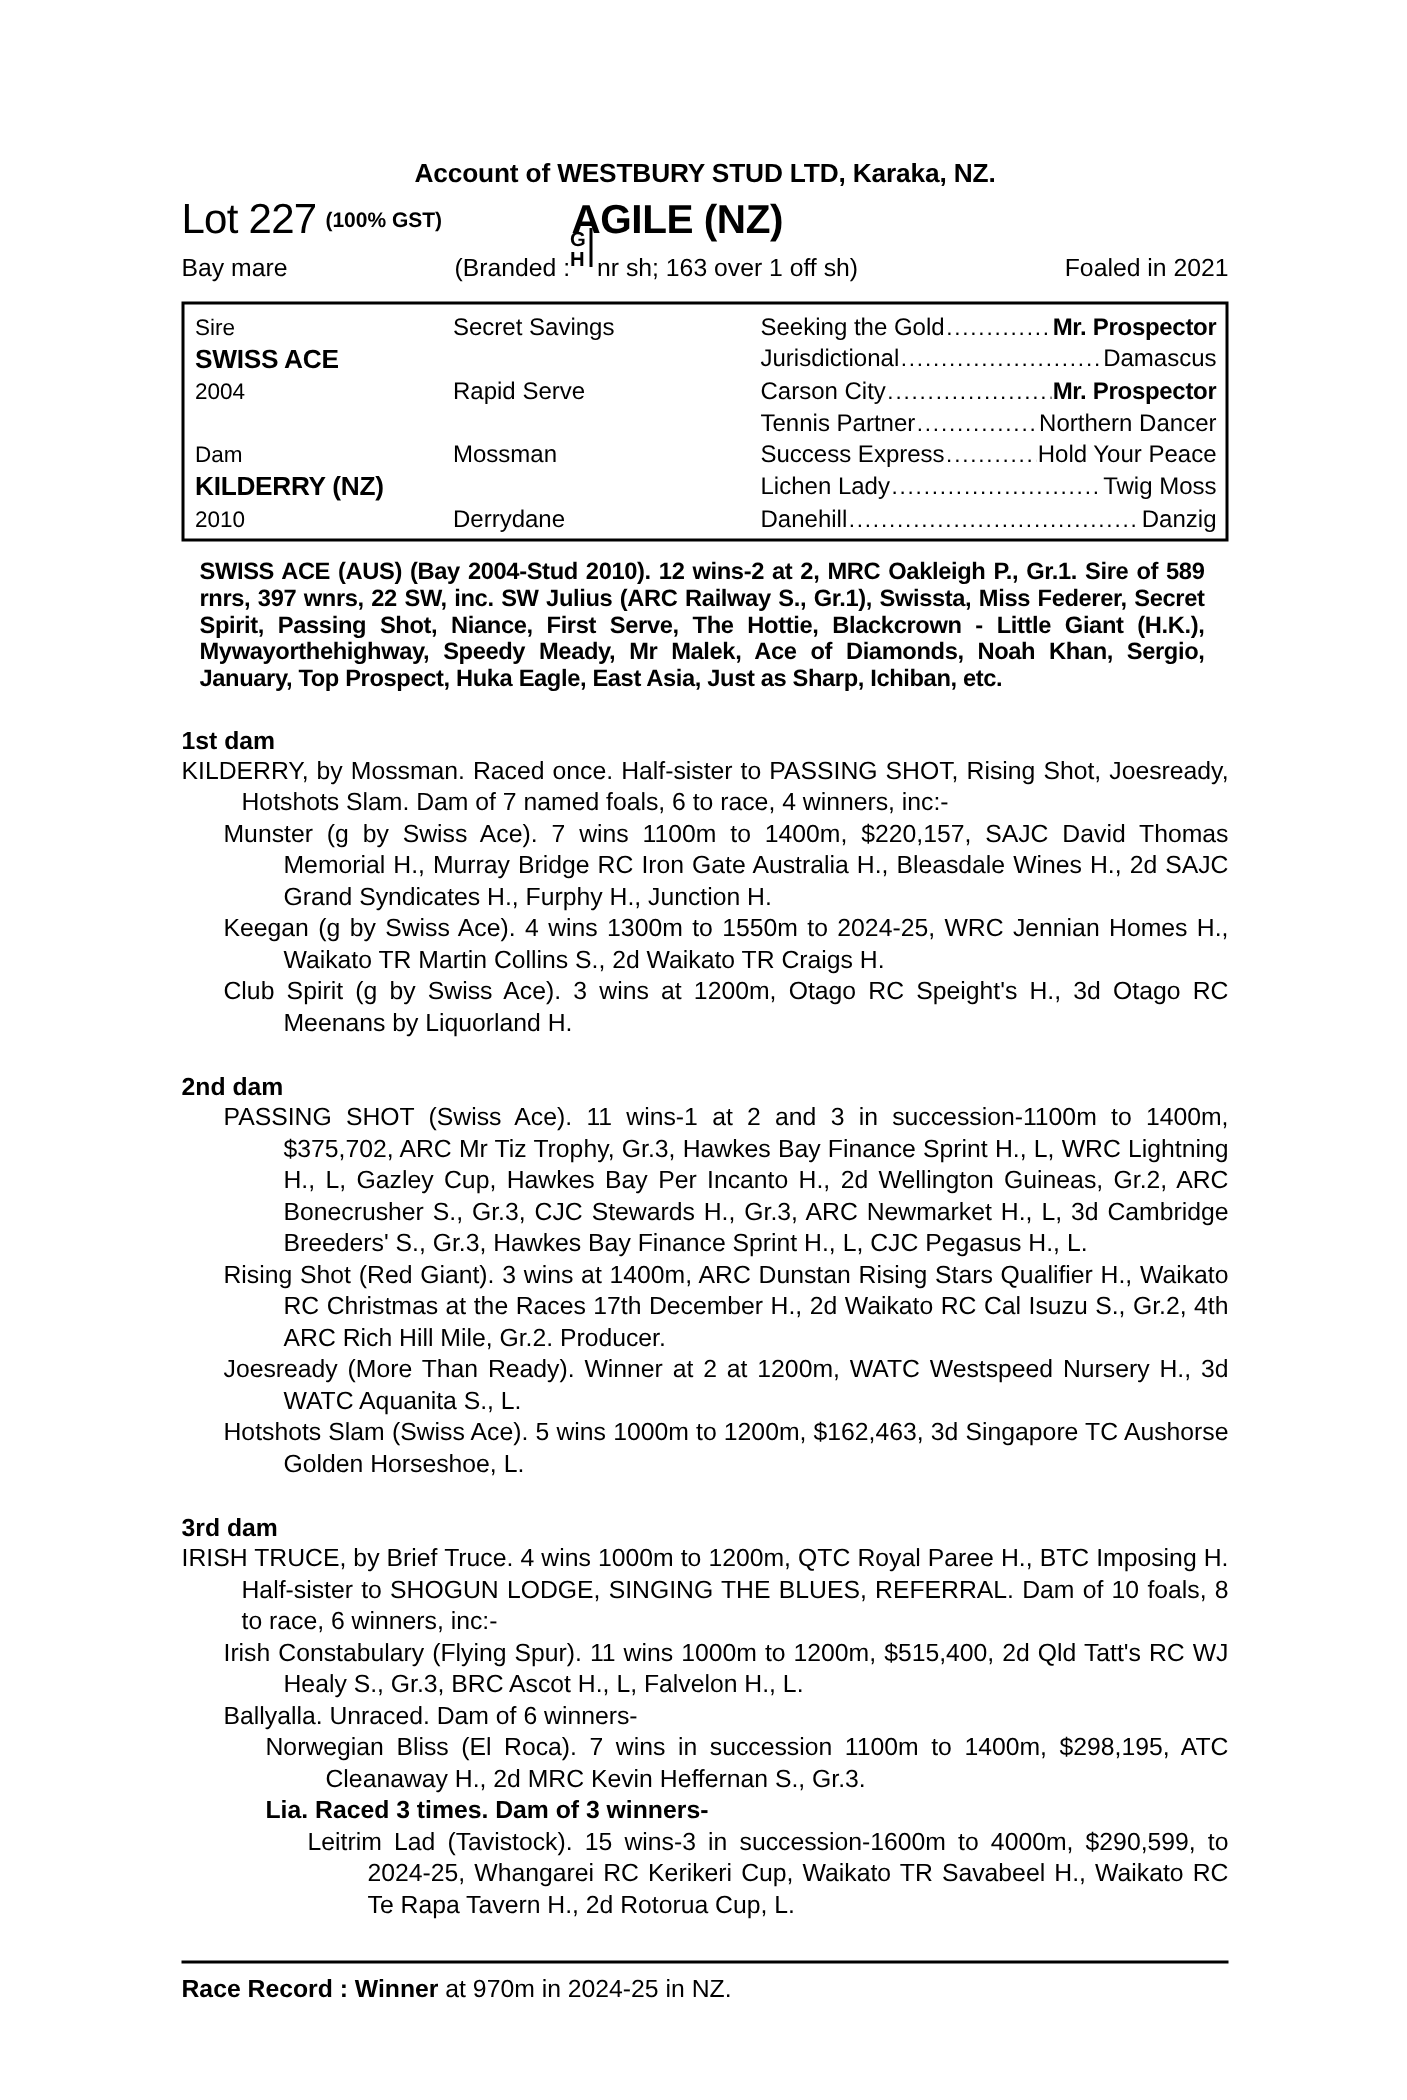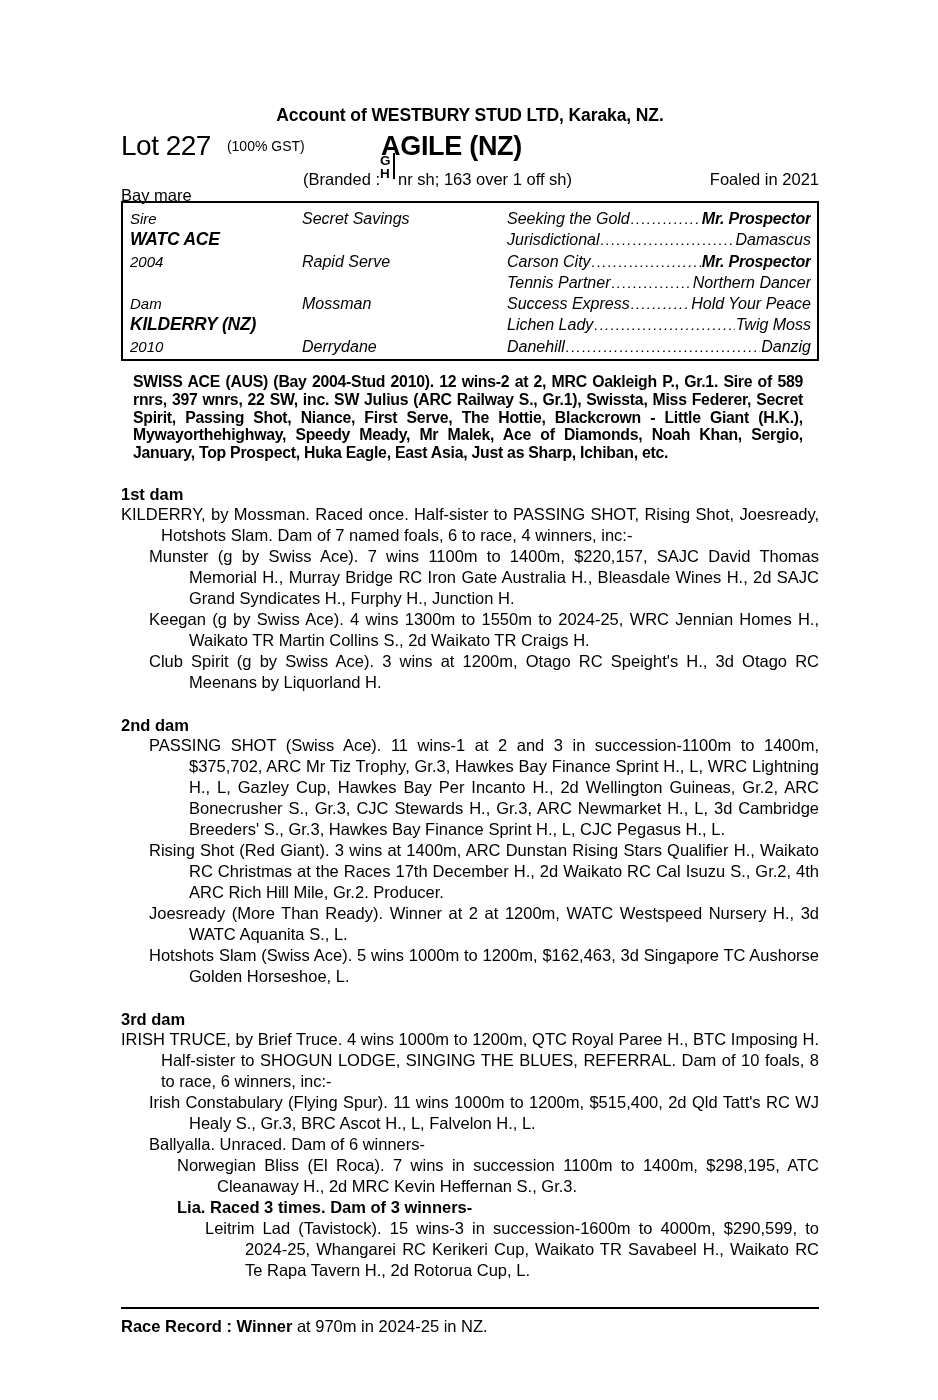--- a/index.html
+++ b/index.html
@@ -45,23 +45,23 @@
   .lot-number {
     font-size: 28px;
     font-weight: normal;
     letter-spacing: -0.5px;
     line-height: 32px;
     display: inline-block;
     vertical-align: baseline;
   }
   .gst {
     font-size: 14px;
-    font-weight: normal;
+    font-weight: bold;
     display: inline-block;
-    margin-left: 16px;
+    margin-left: 6px;
     position: relative;
     top: -4px;
   }
   .horse-name {
     position: absolute;
     left: 260px;
     top: 0;
     font-size: 27px;
     font-weight: bold;
     letter-spacing: -0.3px;
@@ -70,21 +70,21 @@
   .desc-row {
     position: relative;
     height: 30px;
     font-size: 16.5px;
     line-height: 26px;
     margin-top: 2px;
   }
   .desc-colour {
     position: absolute;
     left: 0;
-    top: 16px;
+    top: 0;
   }
   .desc-brand {
     position: absolute;
     left: 182px;
     top: 0;
     white-space: nowrap;
   }
   .brandmark {
     display: inline-block;
     position: relative;
@@ -123,21 +123,20 @@
   }
 
   
   .ped-table {
     border: 2.5px solid #000;
     margin-top: 5px;
     height: 160px;
     position: relative;
     box-sizing: border-box;
     overflow: hidden;
-    font-style: italic;
   }
   .ped-inner {
     position: relative;
     padding: 5px 0 0 0;
     height: 100%;
     box-sizing: border-box;
   }
   .ped-col1 {
     position: absolute;
     left: 7px;
@@ -250,21 +249,21 @@
     <div class="desc-row">
       <span class="desc-colour">Bay mare</span>
       <span class="desc-brand"><span>(Branded :</span><span class="brandmark"><span class="b-top">G</span><span class="b-bot">H</span><span class="b-bar"></span></span><span>nr sh; 163 over 1 off sh)</span></span>
       <span class="desc-foaled">Foaled in 2021</span>
     </div>
 
     <div class="ped-table">
       <div class="ped-inner">
         <div class="ped-col1">
           <div class="small">Sire</div>
-          <div class="bigname">WATC ACE</div>
+          <div class="bigname">SWISS ACE</div>
           <div class="small">2004</div>
           <div class="small">&nbsp;</div>
           <div class="small">Dam</div>
           <div class="bigname">KILDERRY (NZ)</div>
           <div class="small">2010</div>
         </div>
         <div class="ped-col2">
           <div>Secret Savings</div>
           <div class="gap">&nbsp;</div>
           <div>Rapid Serve</div>

